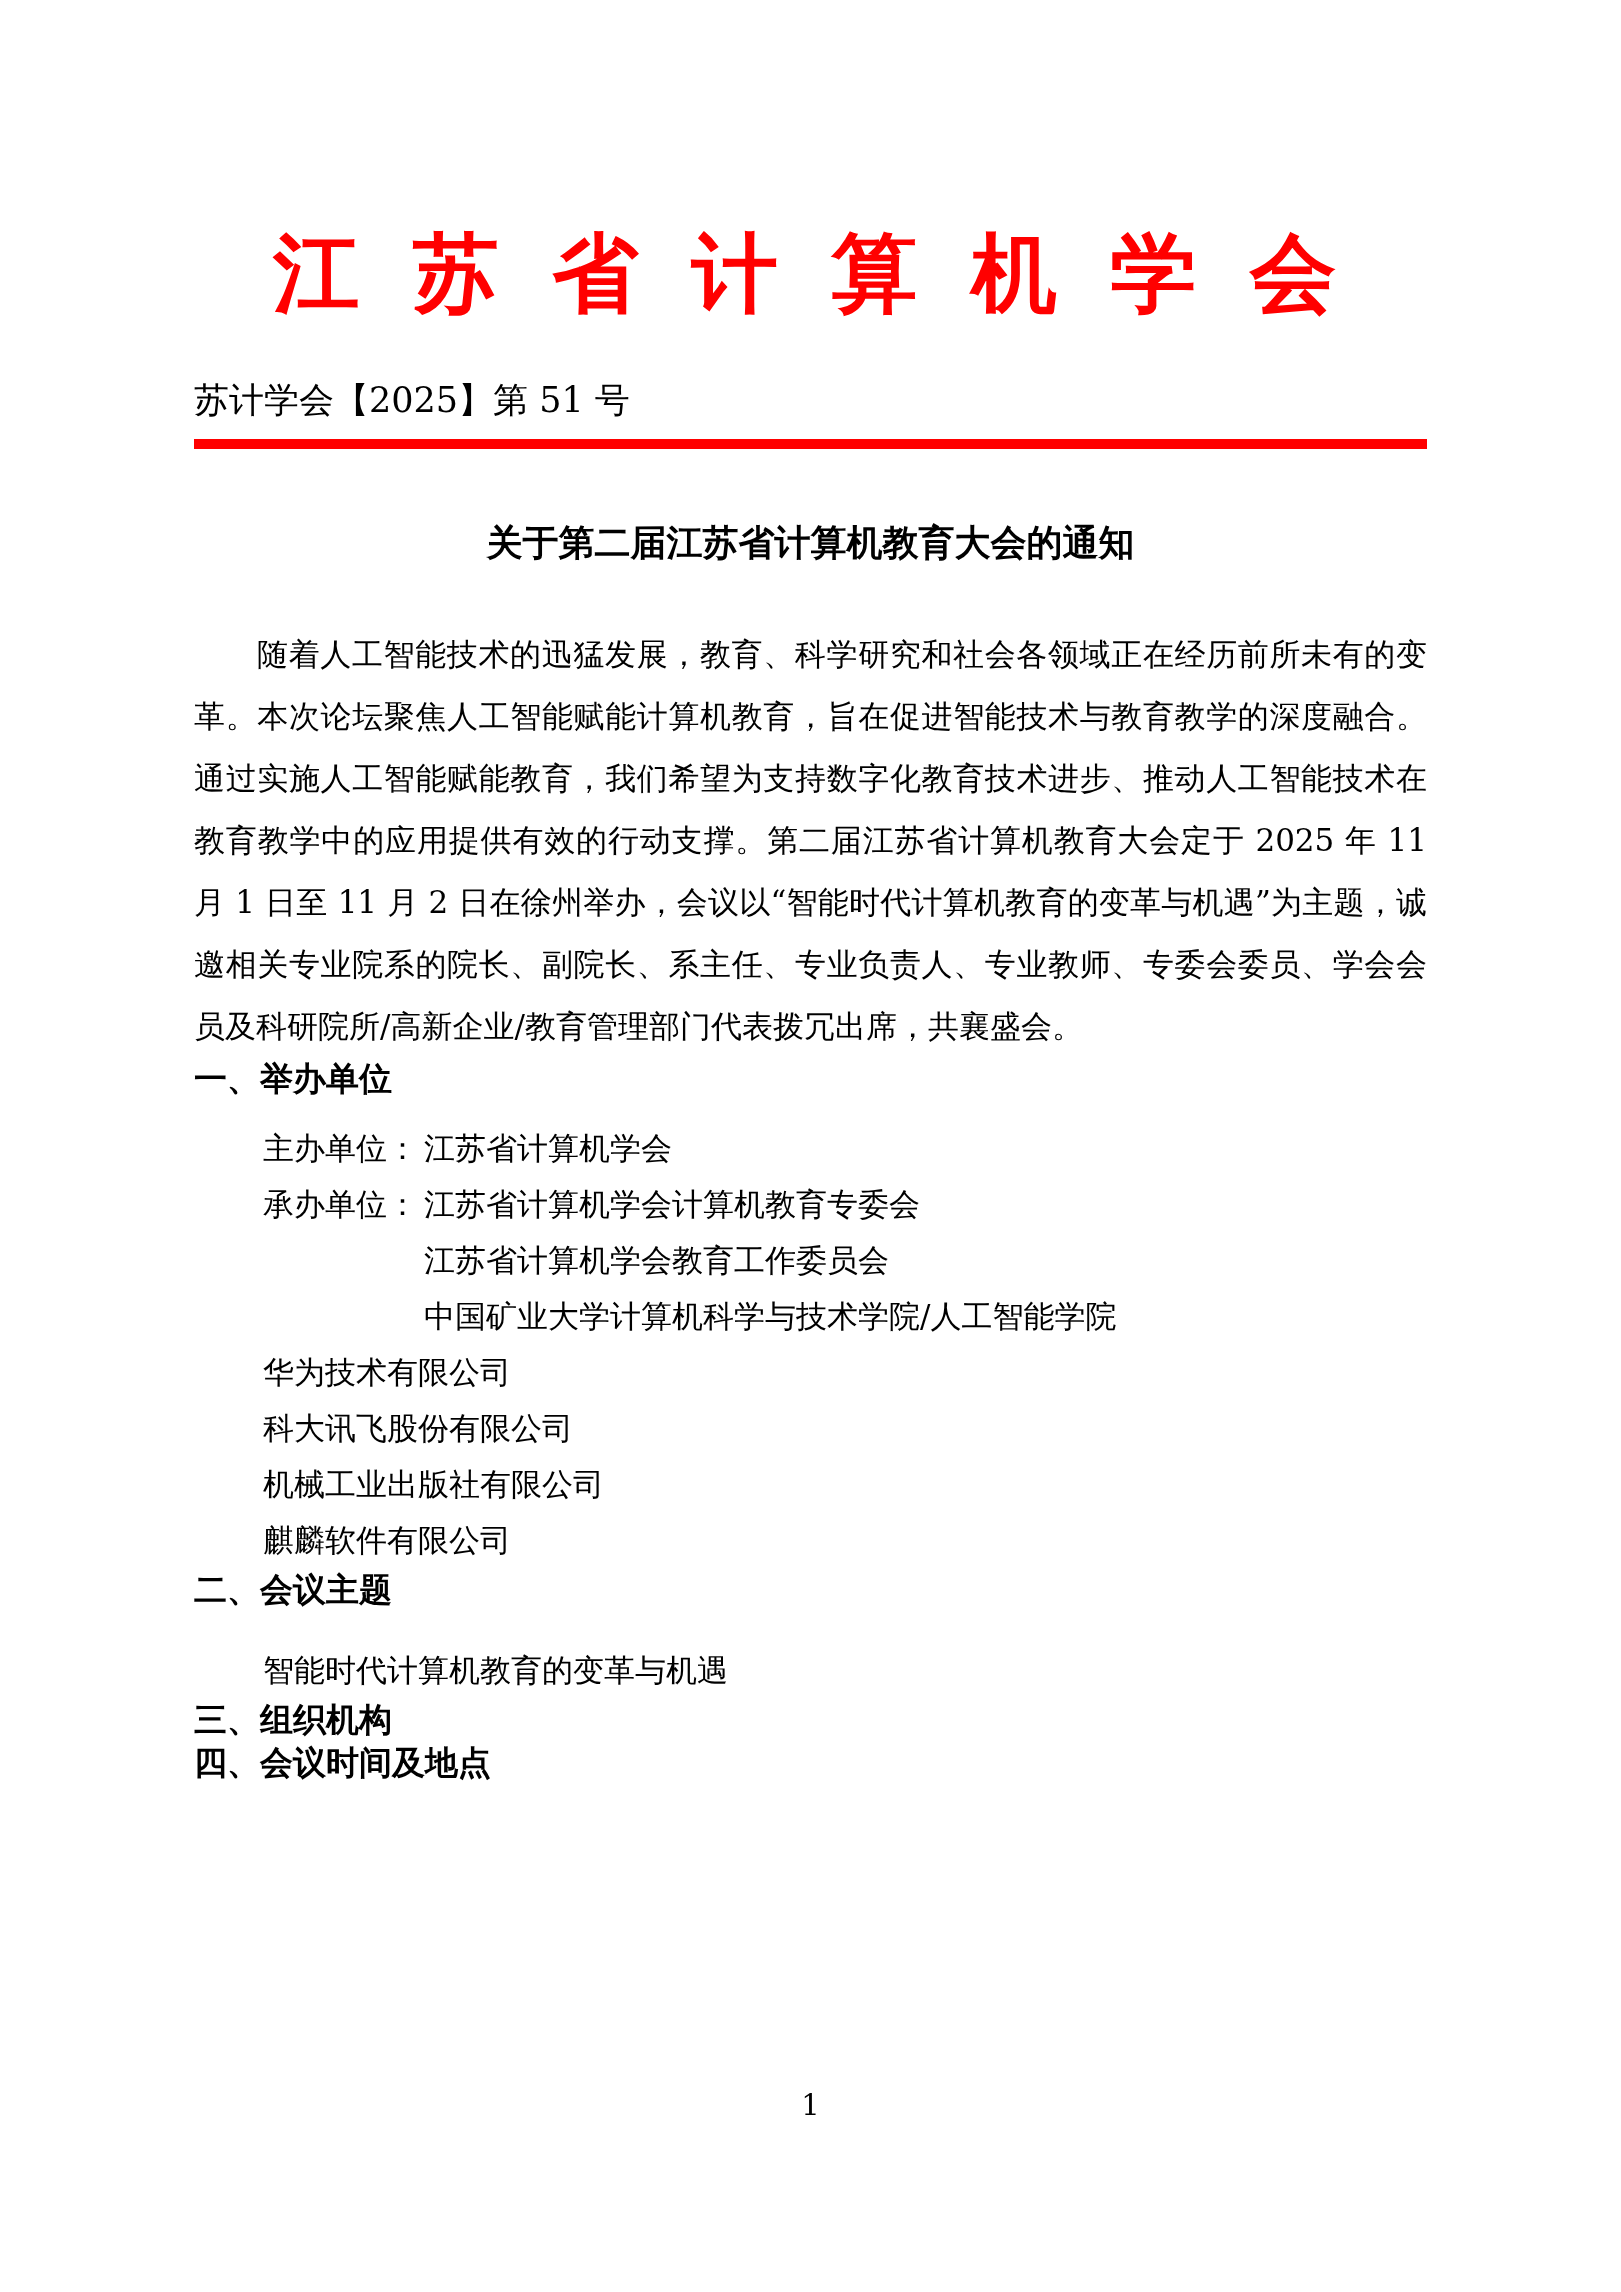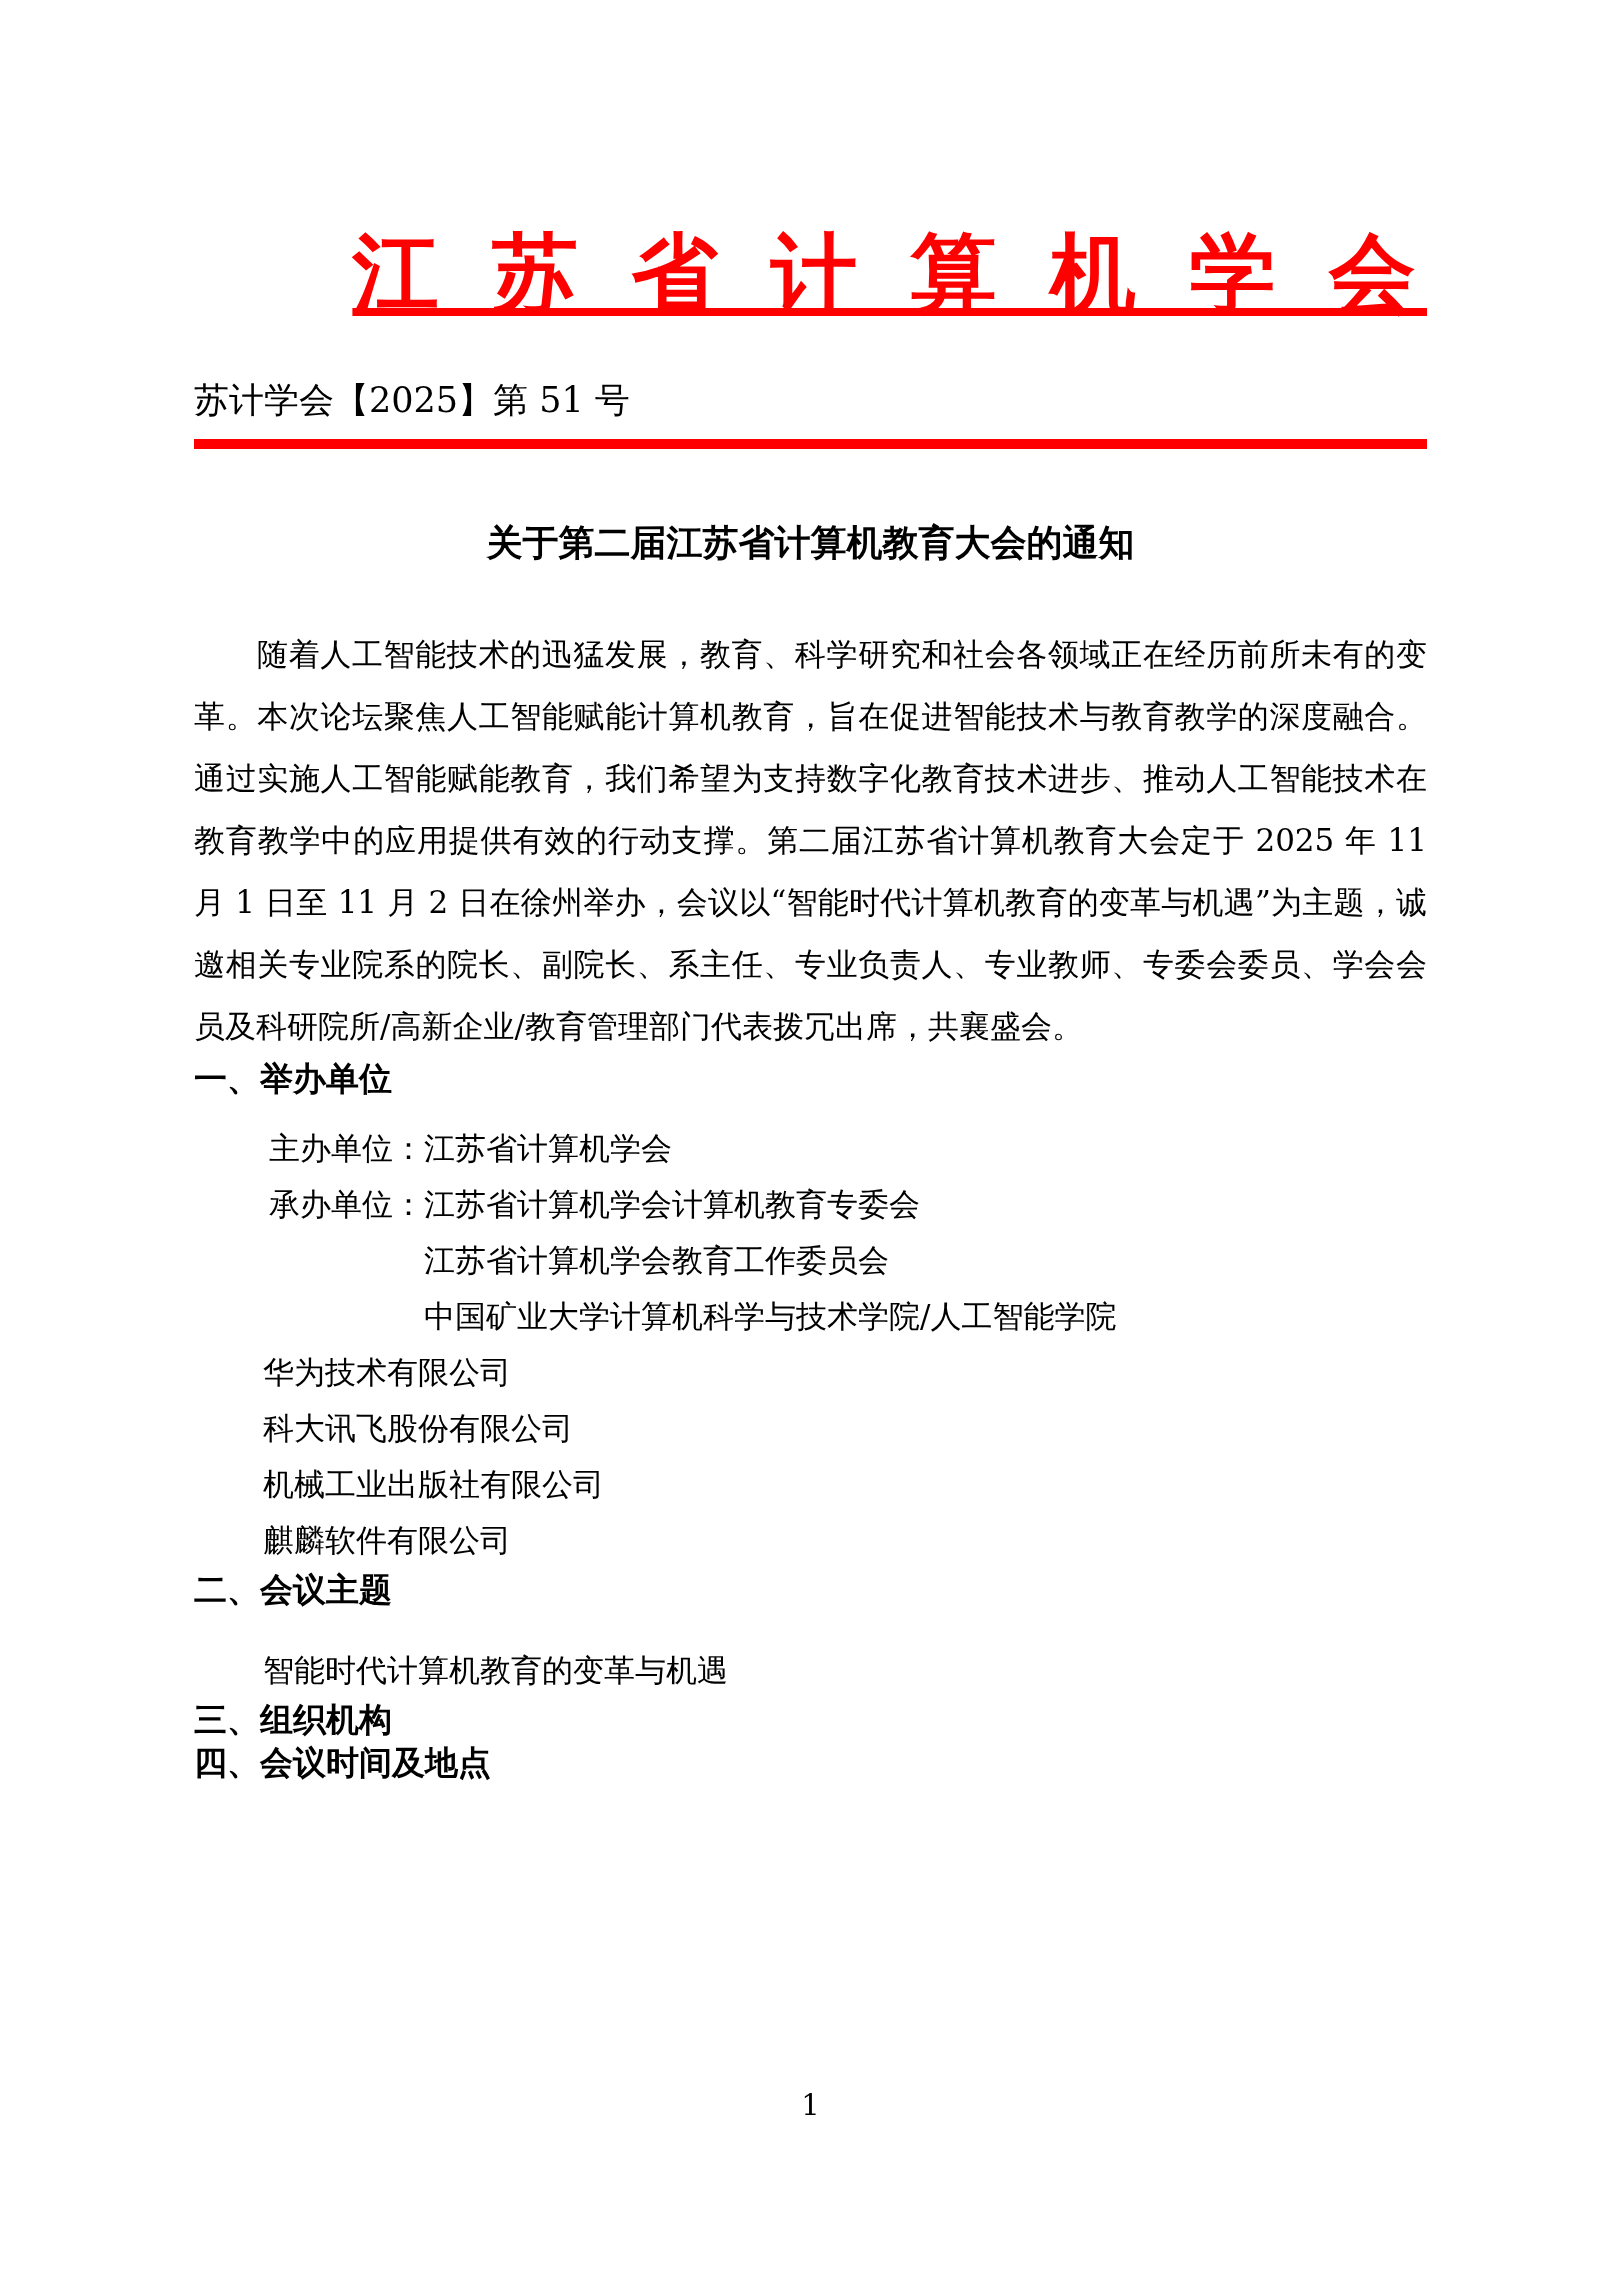--- a/index.html
+++ b/index.html
@@ -9,28 +9,27 @@
     height: 2293px;
     box-sizing: border-box;
     padding: 0 194px;
     background: #ffffff;
     color: #000000;
     font-family: "DejaVu Serif", "Liberation Serif", serif;
     overflow: hidden;
   }
   .org-title {
     margin: 226px 0 0 0;
-    text-align: right;
+    text-align: center;
     font-size: 86px;
     font-weight: bold;
     line-height: 1.1;
     letter-spacing: 11.8px;
     color: #FF0000;
     white-space: nowrap;
-    text-decoration: underline;
   }
   .doc-number {
     margin-top: 59px;
     font-size: 35px;
     line-height: 41px;
   }
   .red-rule {
     margin-top: 18.6px;
     height: 9.8px;
     background: #FF0000;
@@ -55,21 +54,21 @@
     font-weight: bold;
     line-height: 43px;
     font-family: "DejaVu Sans", "Liberation Sans", sans-serif;
   }
   .sec-1 { margin-top: 3.9px; }
   .sec-2 { margin-top: 19.6px; }
   .sec-3 { margin-top: 24.5px; }
   .sec-4 { margin-top: 27.4px; }
   .org-list { margin-top: 19.6px; font-size: 31px; line-height: 56px; }
   .org-row { display: flex; padding-left: 69px; }
-  .org-label { width: 161px; flex-shrink: 0; text-align: right; }
+  .org-label { width: 161px; flex-shrink: 0; }
   .org-values { flex: 1; }
   .plain-line {
     margin-top: 31px;
     padding-left: 69px;
     font-size: 31px;
     line-height: 56px;
   }
   .committee-list { margin-top: 28px; font-size: 31px; line-height: 56px; }
   .committee-row { display: flex; padding-left: 69px; }
   .committee-label { flex-shrink: 0; }

